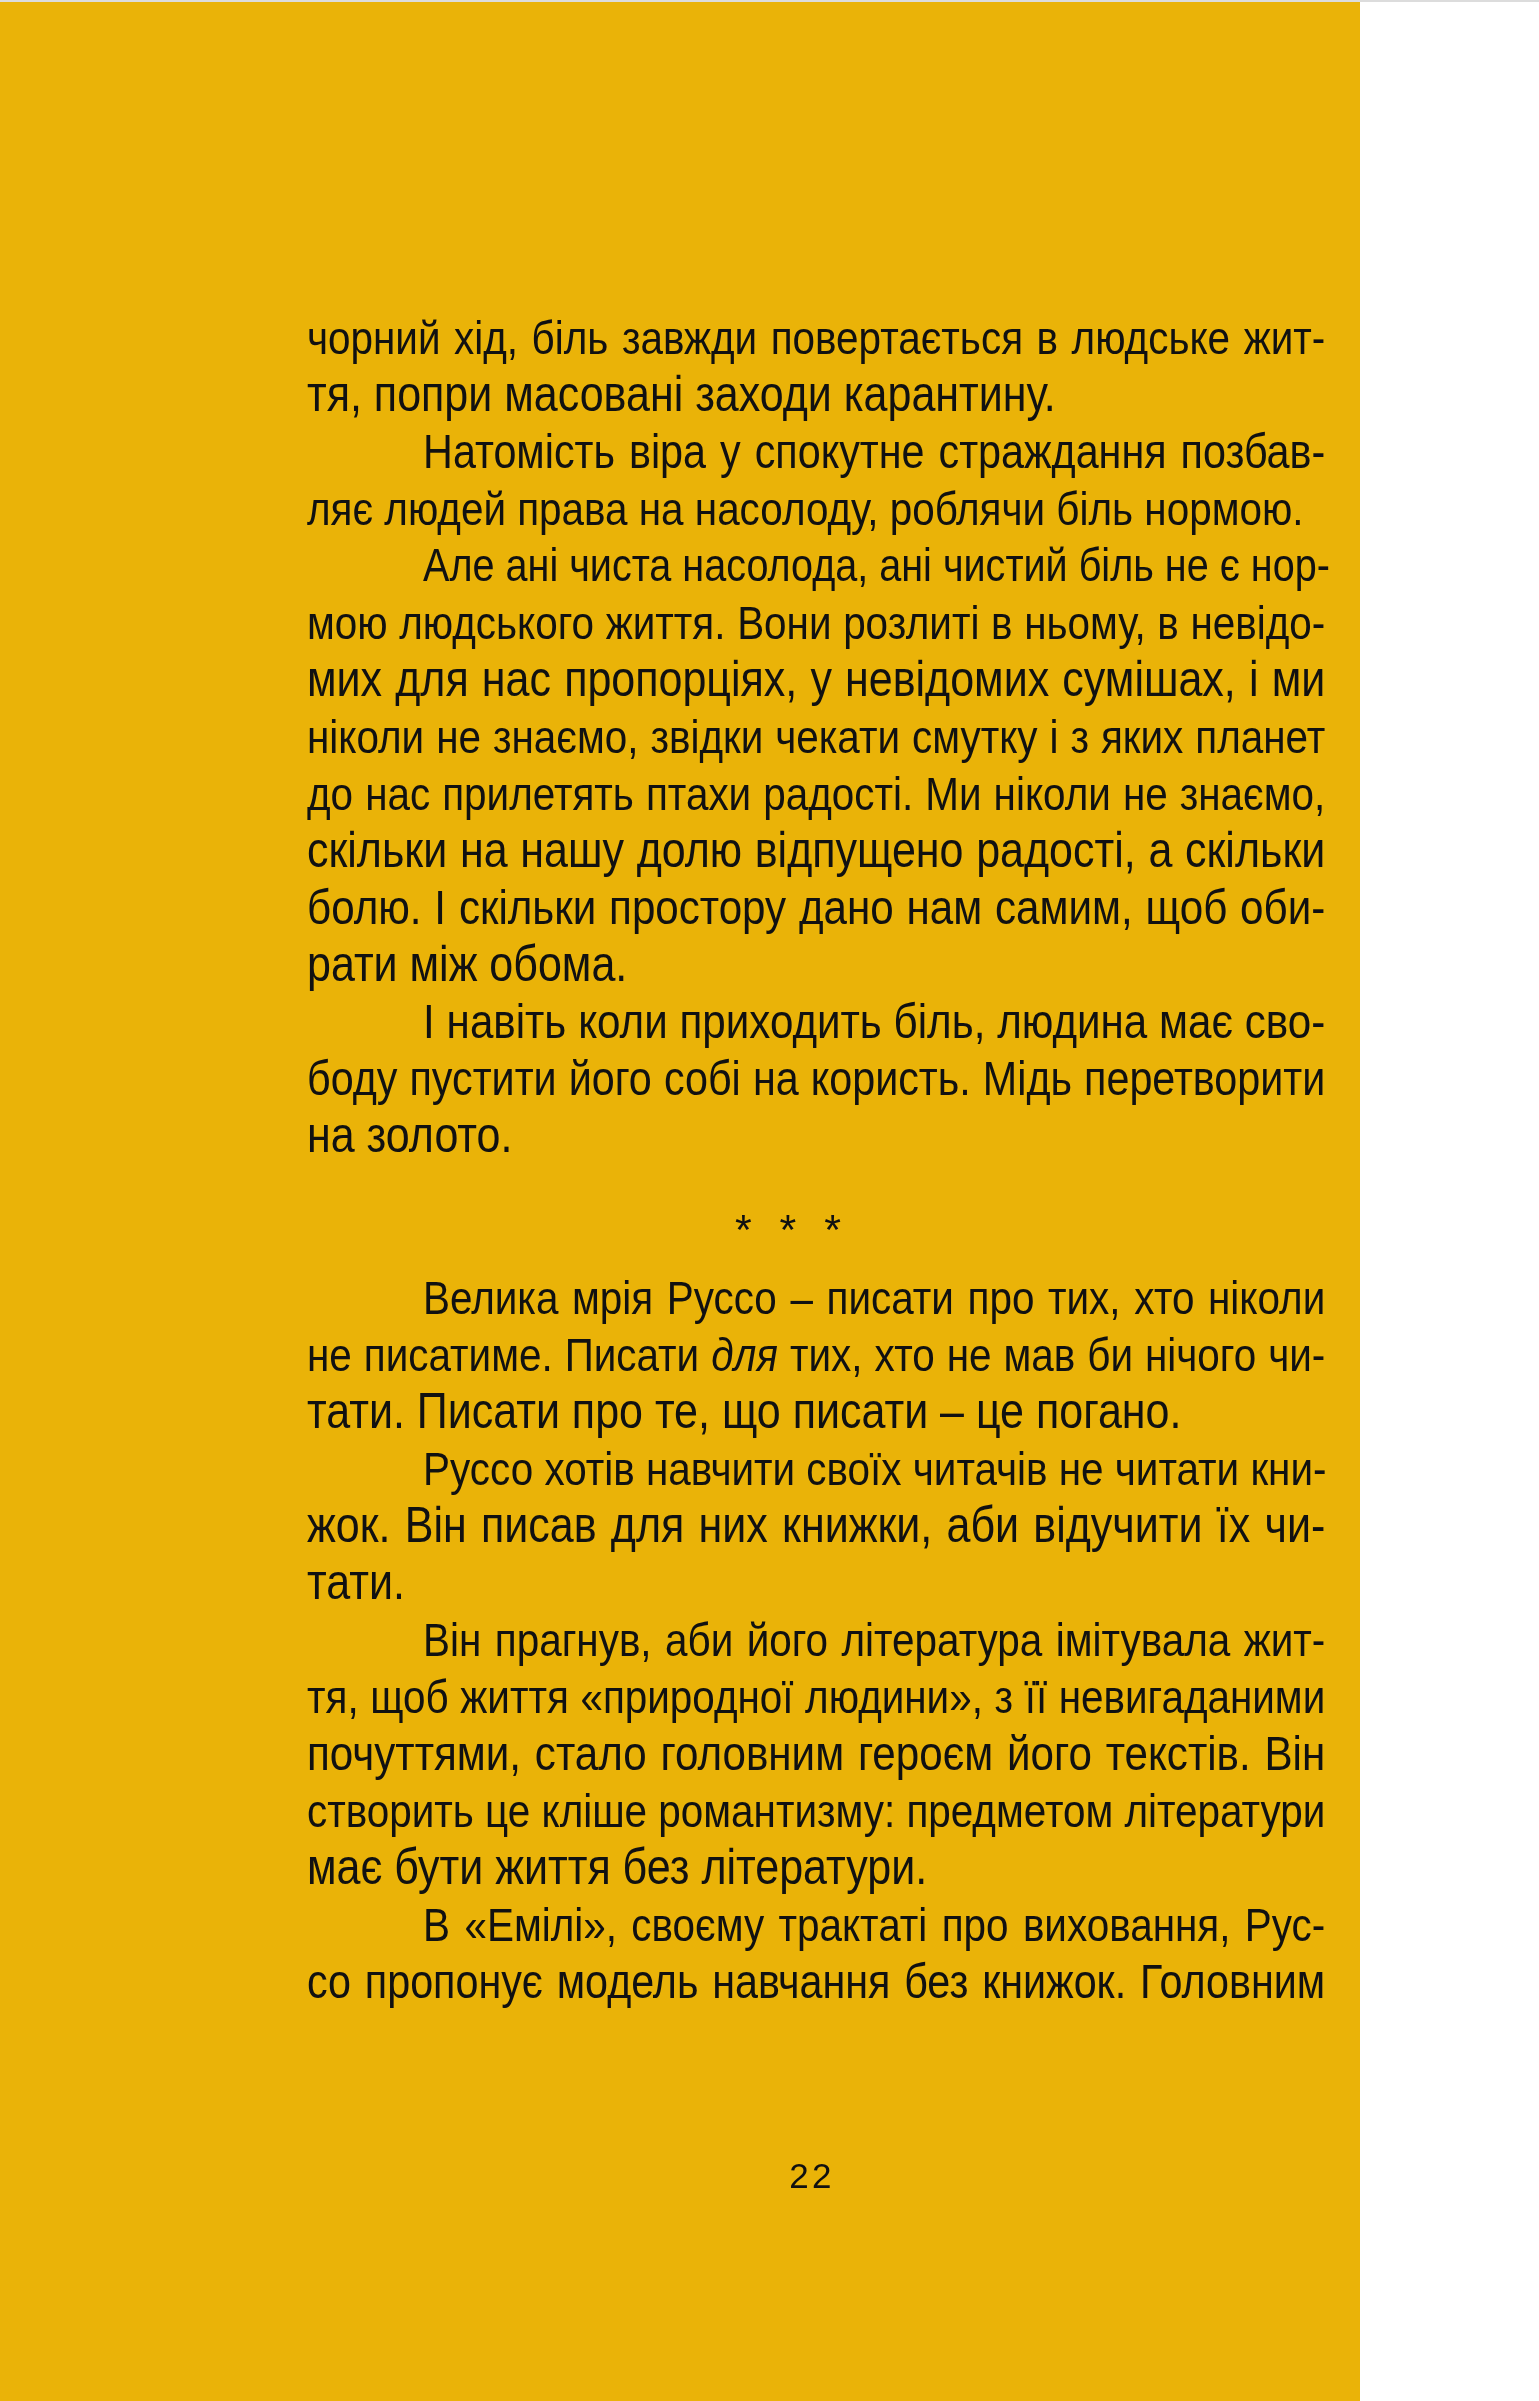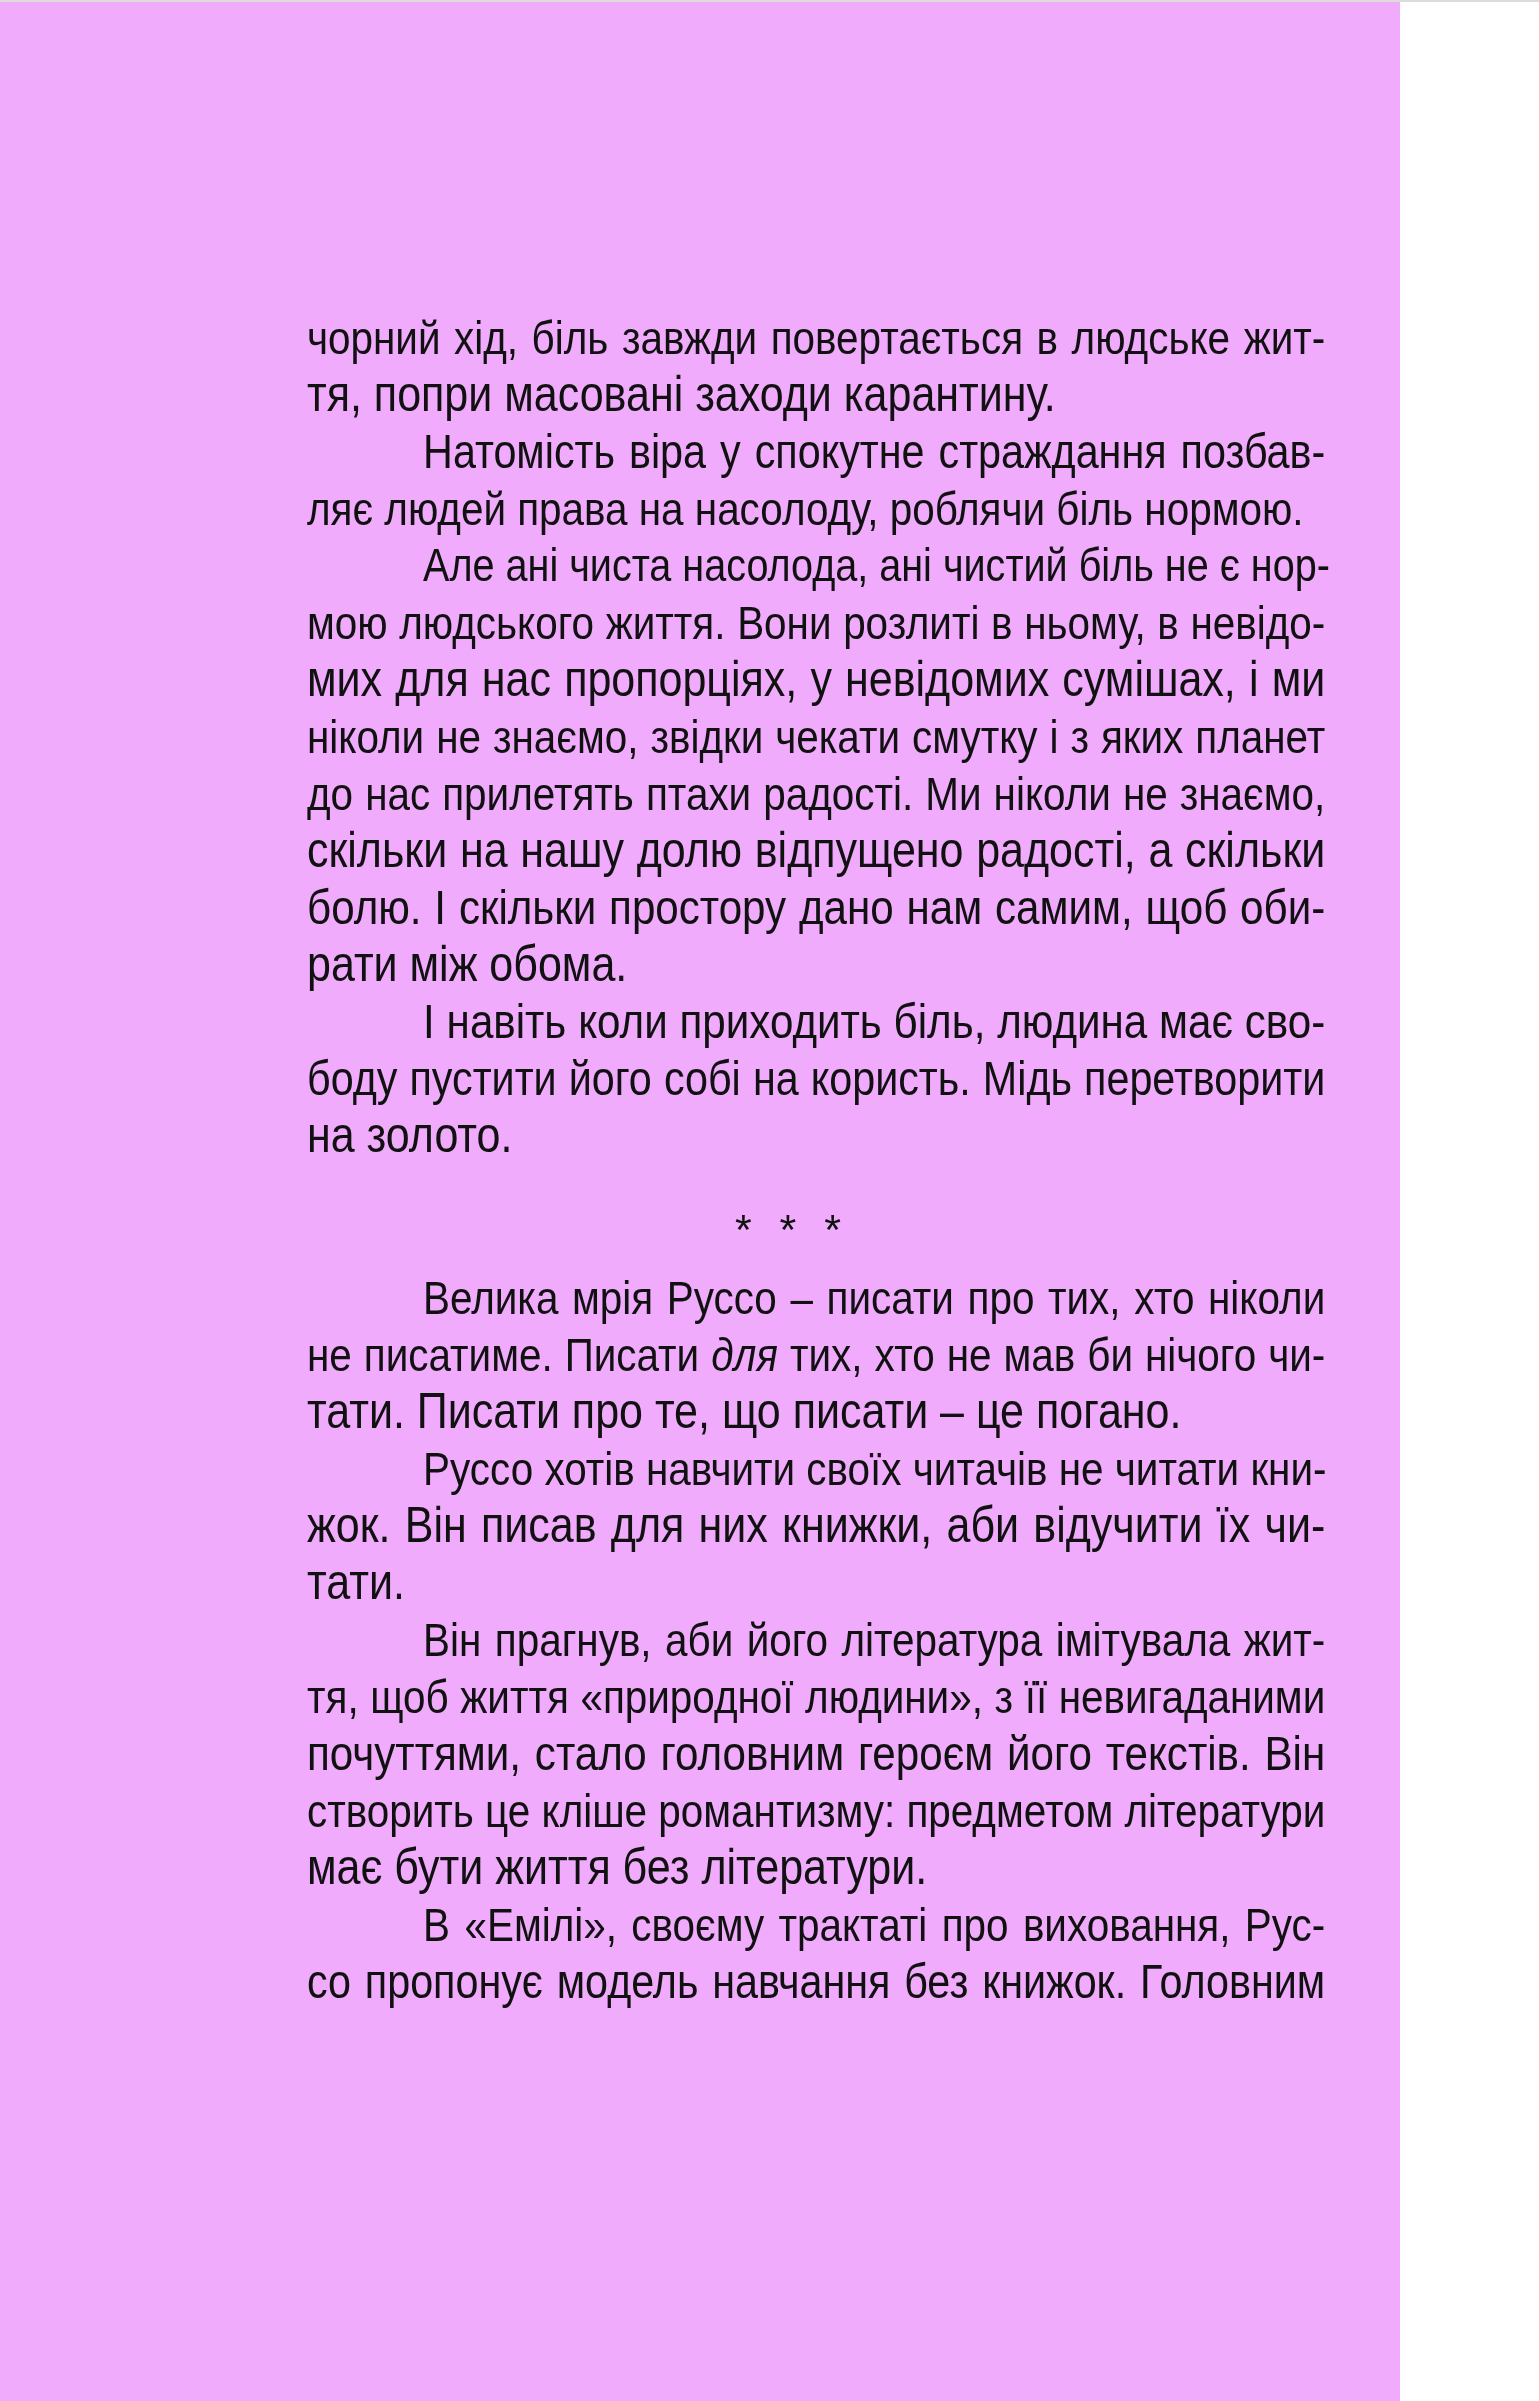--- a/index.html
+++ b/index.html
@@ -20,22 +20,21 @@
     left: 0; top: 0;
     width: 1539px;
     height: 2.4px;
     background: #dcdcdc;
   }
   .page {
     position: absolute;
     left: 0; top: 0;
     width: 1360px;
     height: 2401px;
-    background: #f0abfc;
-    padding-left: 40px;
+    background: #eab308;
   }
   
   .column {
     position: absolute;
     left: 307px;
     width: 1184px;               
     transform: scaleX(0.86);
     transform-origin: 0 0;
   }
   .col-a { top: 309px; }
@@ -120,14 +119,15 @@
     <div class="line last" style="white-space: nowrap;">тати.</div>
     <div class="line indent" style="white-space: nowrap; font-size: 47px;">Він прагнув, аби його література імітувала жит-</div>
     <div class="line" style="white-space: nowrap; font-size: 47px;">тя, щоб життя «природної людини», з її невигаданими</div>
     <div class="line" style="white-space: nowrap; font-size: 49px;">почуттями, стало головним героєм його текстів. Він</div>
     <div class="line" style="white-space: nowrap; font-size: 47px;">створить це кліше романтизму: предметом літератури</div>
     <div class="line last" style="white-space: nowrap;">має бути життя без літератури.</div>
     <div class="line indent" style="white-space: nowrap; font-size: 47px;">В «Емілі», своєму трактаті про виховання, Рус-</div>
     <div class="line" style="white-space: nowrap; font-size: 48px;">со пропонує модель навчання без книжок. Головним</div>
   </div>
 
+  <div class="page-number">22</div>
 </div>
 
 
 </body></html>

